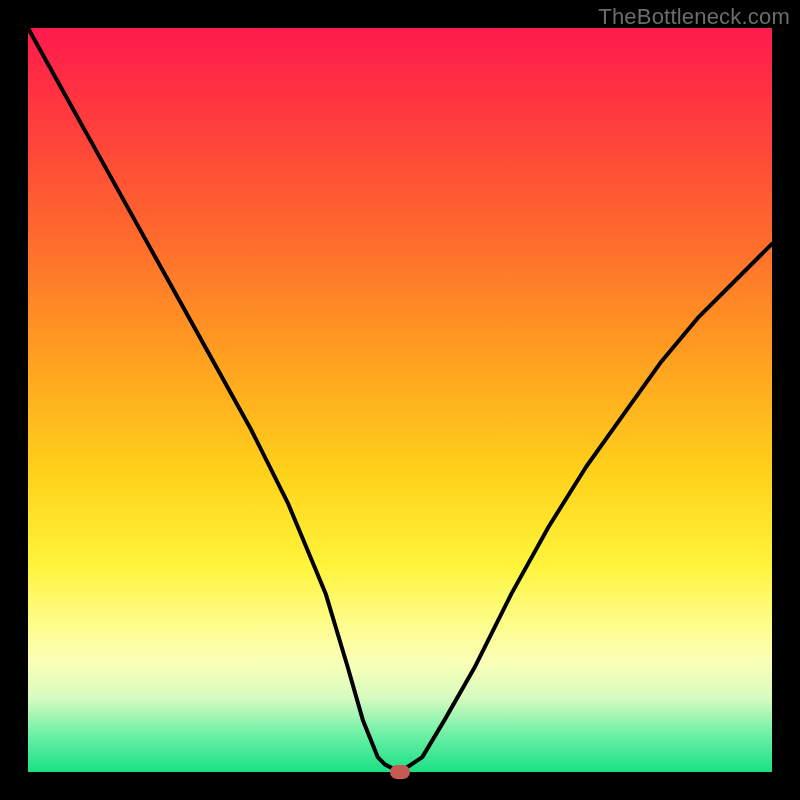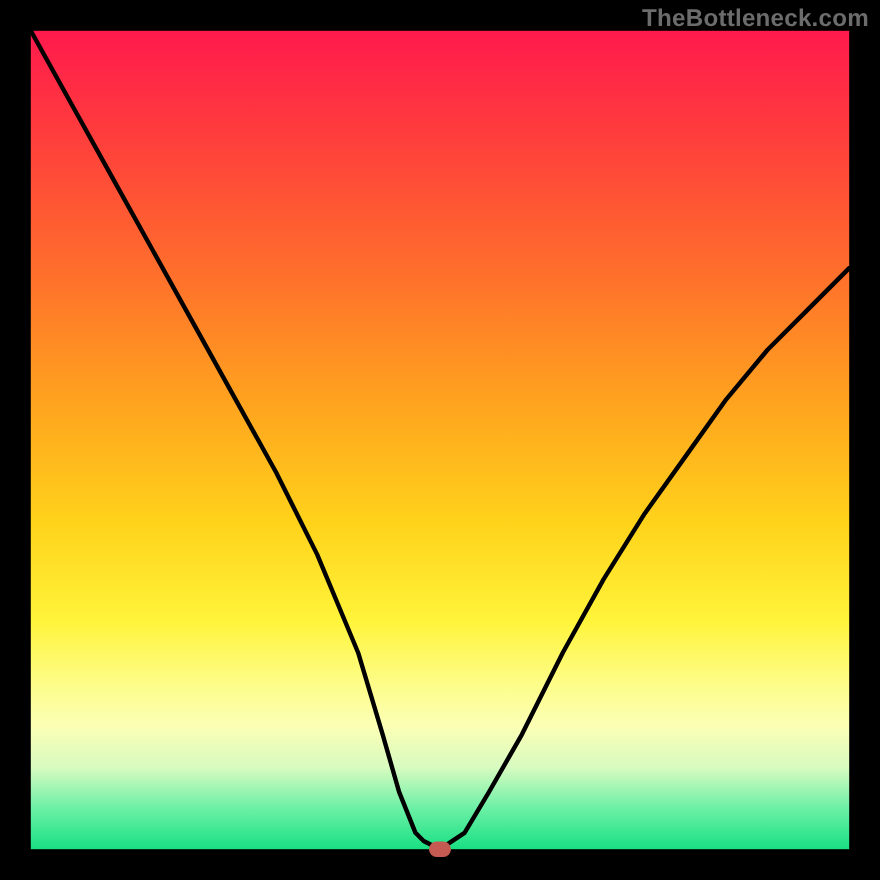--- a/index.html
+++ b/index.html
@@ -37,21 +37,21 @@
       #6cf0a6 95%,
       #19e083 100%
     );
   }
   .watermark {
     position: absolute;
     top: 4px;
     right: 10px;
     color: #6c6c6c;
     font-size: 22px;
-    font-weight: 700;
+    font-weight: 400;
     letter-spacing: 0.2px;
     user-select: none;
     text-align: right;
   }
   svg.curve {
     position: absolute;
     left: 0; top: 0;
     width: 744px;
     height: 744px;
     overflow: visible;

